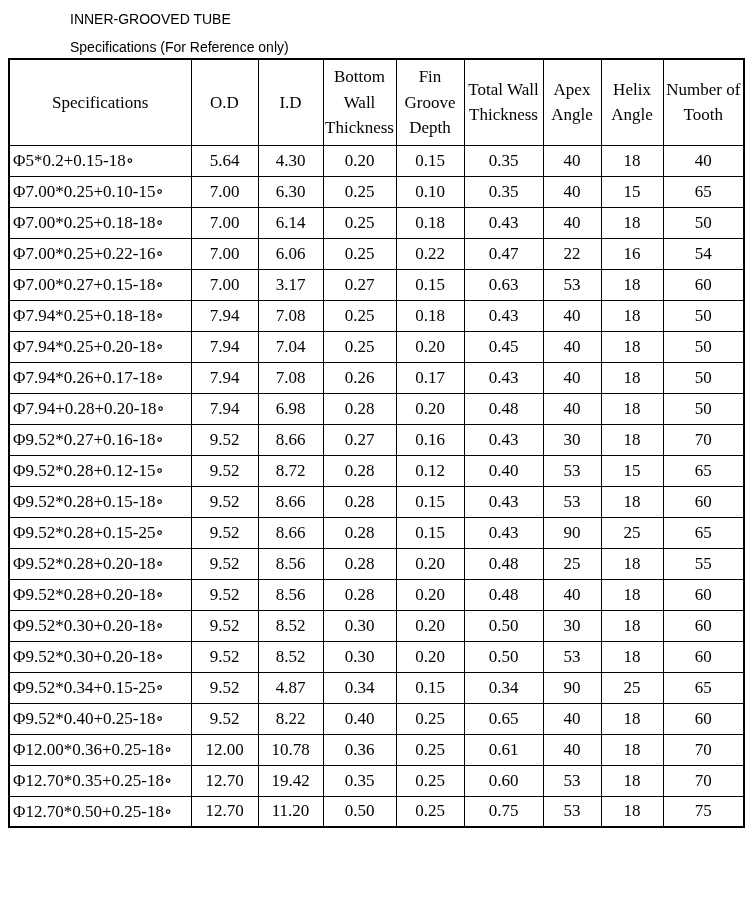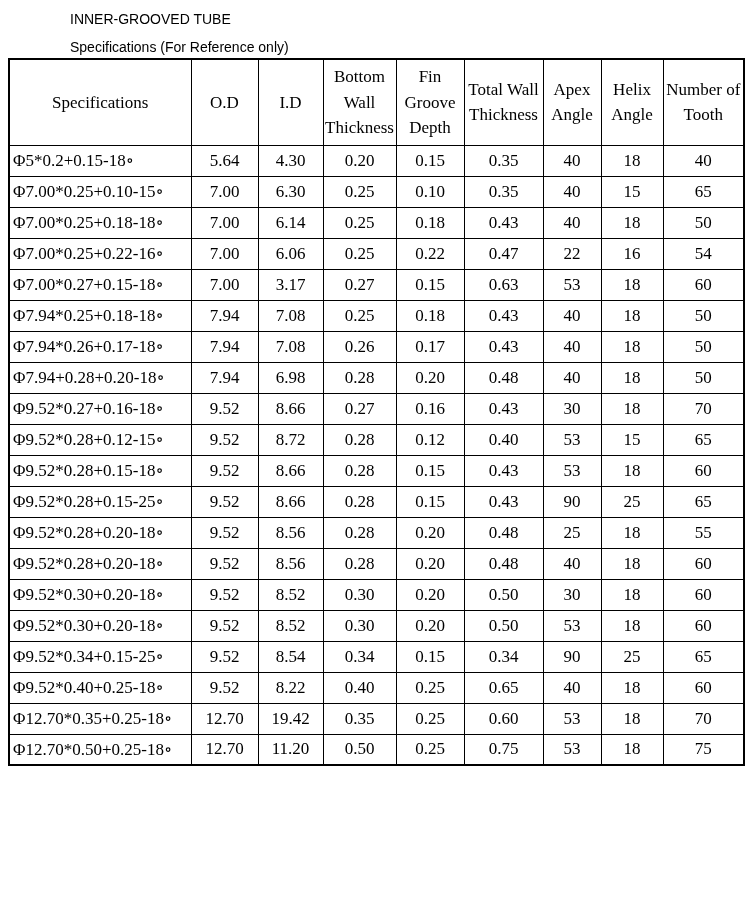--- a/index.html
+++ b/index.html
@@ -145,20 +145,31 @@
         <td class="col-od">7.94</td>
         <td class="col-id">7.08</td>
         <td class="col-bottom_wall_thickness">0.25</td>
         <td class="col-fin_groove_depth">0.18</td>
         <td class="col-total_wall_thickness">0.43</td>
         <td class="col-apex_angle">40</td>
         <td class="col-helix_angle">18</td>
         <td class="col-number_of_tooth">50</td>
       </tr>
       <tr>
+        <td class="col-specifications">Φ7.94*0.25+0.20-18∘</td>
+        <td class="col-od">7.94</td>
+        <td class="col-id">7.04</td>
+        <td class="col-bottom_wall_thickness">0.25</td>
+        <td class="col-fin_groove_depth">0.20</td>
+        <td class="col-total_wall_thickness">0.45</td>
+        <td class="col-apex_angle">40</td>
+        <td class="col-helix_angle">18</td>
+        <td class="col-number_of_tooth">50</td>
+      </tr>
+      <tr>
         <td class="col-specifications">Φ7.94*0.26+0.17-18∘</td>
         <td class="col-od">7.94</td>
         <td class="col-id">7.08</td>
         <td class="col-bottom_wall_thickness">0.26</td>
         <td class="col-fin_groove_depth">0.17</td>
         <td class="col-total_wall_thickness">0.43</td>
         <td class="col-apex_angle">40</td>
         <td class="col-helix_angle">18</td>
         <td class="col-number_of_tooth">50</td>
       </tr>
@@ -257,38 +268,49 @@
         <td class="col-bottom_wall_thickness">0.30</td>
         <td class="col-fin_groove_depth">0.20</td>
         <td class="col-total_wall_thickness">0.50</td>
         <td class="col-apex_angle">53</td>
         <td class="col-helix_angle">18</td>
         <td class="col-number_of_tooth">60</td>
       </tr>
       <tr>
         <td class="col-specifications">Φ9.52*0.34+0.15-25∘</td>
         <td class="col-od">9.52</td>
-        <td class="col-id">8.54</td>
+        <td class="col-id">4.87</td>
         <td class="col-bottom_wall_thickness">0.34</td>
         <td class="col-fin_groove_depth">0.15</td>
         <td class="col-total_wall_thickness">0.34</td>
         <td class="col-apex_angle">90</td>
         <td class="col-helix_angle">25</td>
         <td class="col-number_of_tooth">65</td>
       </tr>
       <tr>
         <td class="col-specifications">Φ9.52*0.40+0.25-18∘</td>
         <td class="col-od">9.52</td>
         <td class="col-id">8.22</td>
         <td class="col-bottom_wall_thickness">0.40</td>
         <td class="col-fin_groove_depth">0.25</td>
         <td class="col-total_wall_thickness">0.65</td>
         <td class="col-apex_angle">40</td>
         <td class="col-helix_angle">18</td>
         <td class="col-number_of_tooth">60</td>
+      </tr>
+      <tr>
+        <td class="col-specifications">Φ12.00*0.36+0.25-18∘</td>
+        <td class="col-od">12.00</td>
+        <td class="col-id">10.78</td>
+        <td class="col-bottom_wall_thickness">0.36</td>
+        <td class="col-fin_groove_depth">0.25</td>
+        <td class="col-total_wall_thickness">0.61</td>
+        <td class="col-apex_angle">40</td>
+        <td class="col-helix_angle">18</td>
+        <td class="col-number_of_tooth">70</td>
       </tr>
       <tr>
         <td class="col-specifications">Φ12.70*0.35+0.25-18∘</td>
         <td class="col-od">12.70</td>
         <td class="col-id">19.42</td>
         <td class="col-bottom_wall_thickness">0.35</td>
         <td class="col-fin_groove_depth">0.25</td>
         <td class="col-total_wall_thickness">0.60</td>
         <td class="col-apex_angle">53</td>
         <td class="col-helix_angle">18</td>

